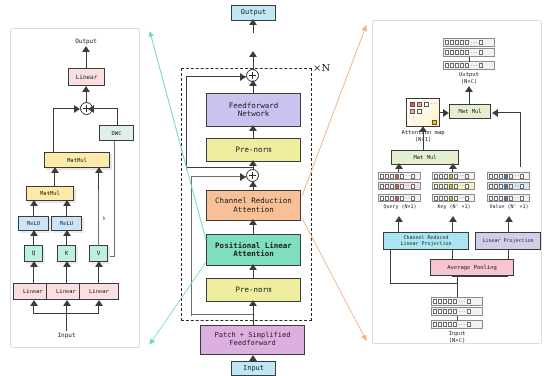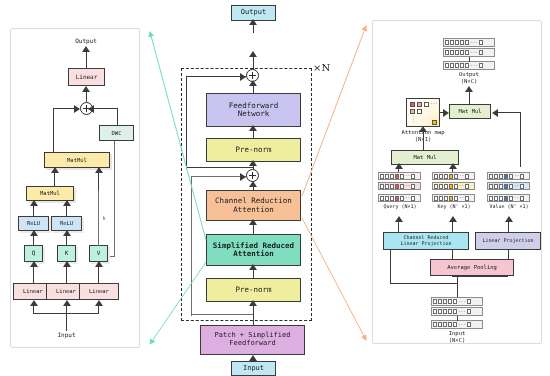--- a/index.html
+++ b/index.html
@@ -190,21 +190,21 @@
   <div class="box" style="left:206px;top:190px;width:95px;height:31px;background:#f7c096;font-size:7.5px;flex-direction:column;">
     <span>Channel Reduction</span>
     <span>Attention</span>
   </div>
   <div class="ln lnv" style="left:252.5px;top:182px;height:9px;"></div>
   <div class="arrow up" style="left:249px;top:181px;"></div>
   <div class="ln lnv" style="left:252.5px;top:221px;height:14px;"></div>
   <div class="arrow up" style="left:249px;top:219px;"></div>
 
   <div class="box" style="left:206px;top:234px;width:95px;height:32px;background:#7fdec0;font-size:7.5px;flex-direction:column;font-weight:bold;">
-    <span>Simplified Reduced</span>
+    <span>Positional Linear</span>
     <span>Attention</span>
   </div>
   <div class="ln lnv" style="left:252.5px;top:266px;height:13px;"></div>
   <div class="arrow up" style="left:249px;top:264px;"></div>
 
   <div class="box" style="left:206px;top:278px;width:95px;height:24px;background:#eeee9e;font-size:7.5px;">
     <span>Pre-norm</span>
   </div>
   <div class="ln lnv" style="left:252.5px;top:302px;height:24px;"></div>
   <div class="arrow up" style="left:249px;top:300px;"></div>

